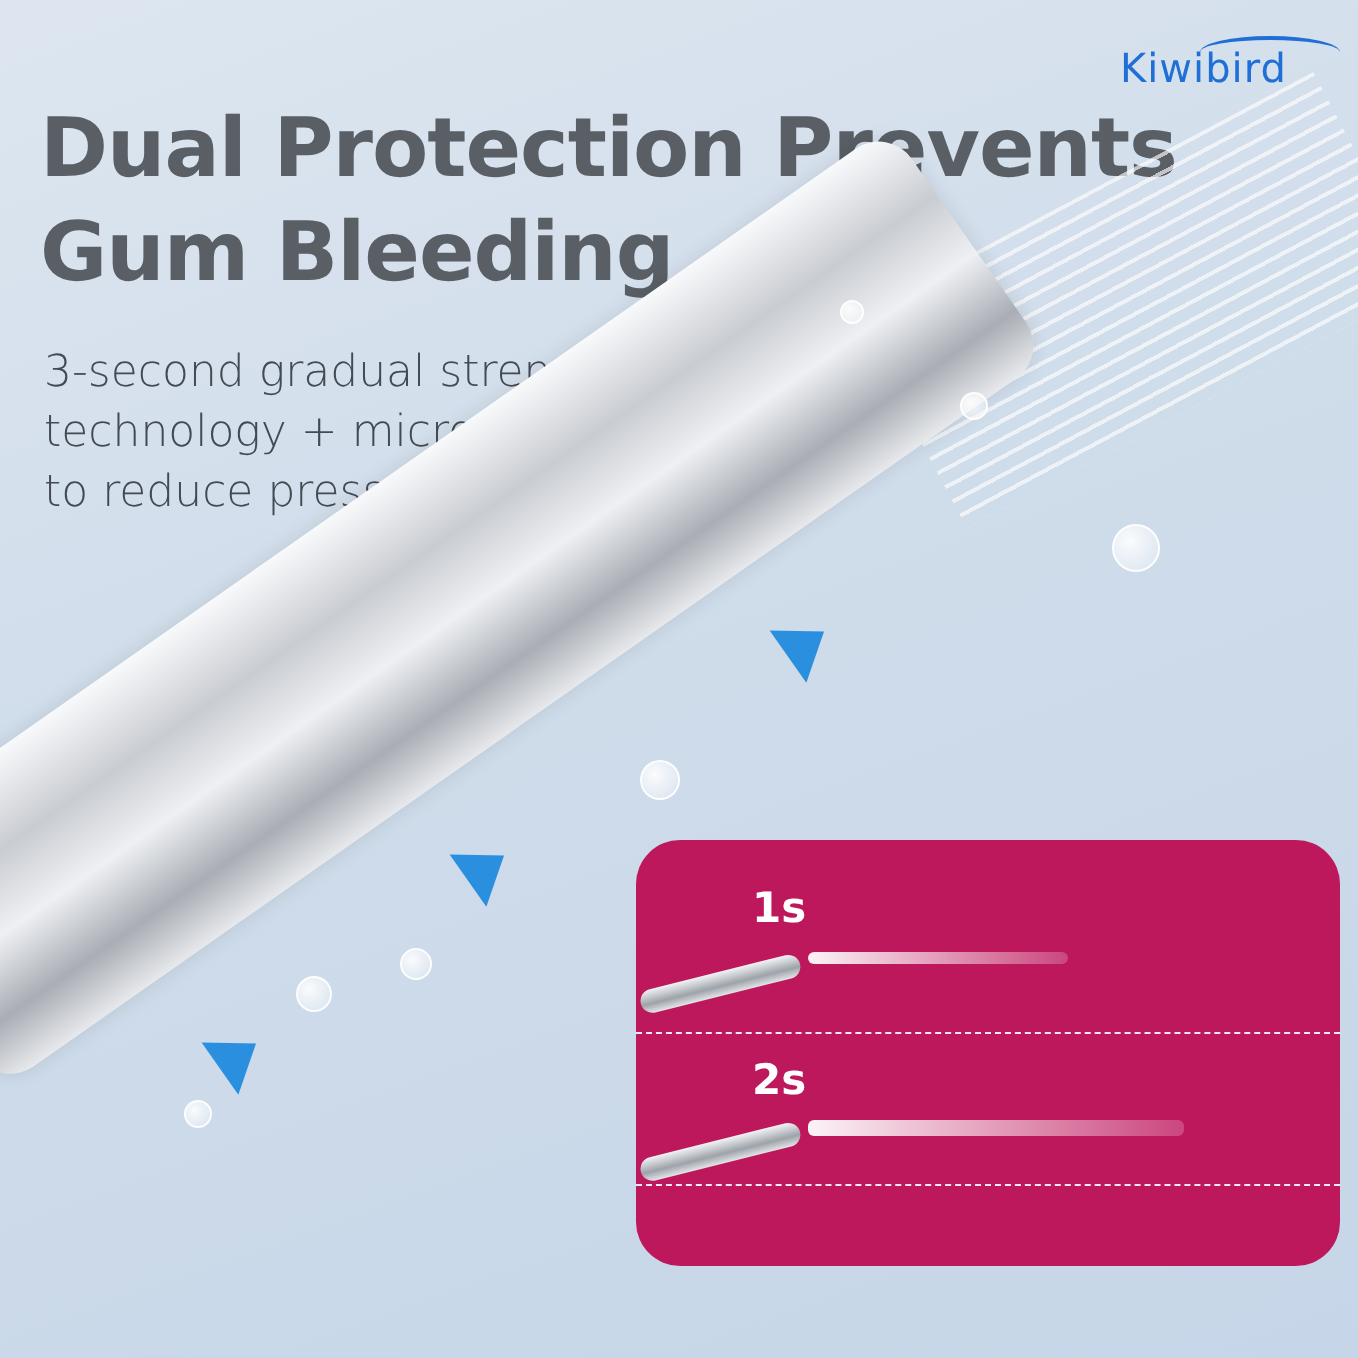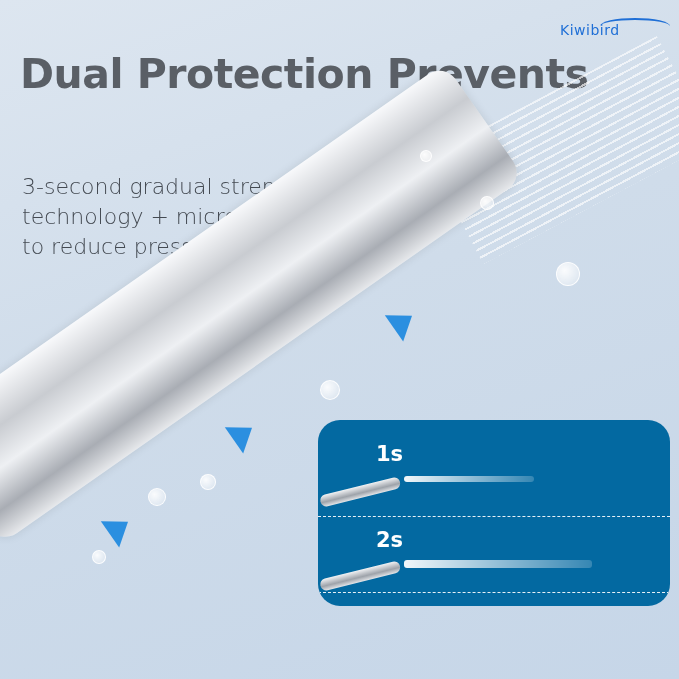--- a/index.html
+++ b/index.html
@@ -1,19 +1,19 @@
 <!DOCTYPE html>
 <html><head>
 <meta charset="utf-8">
 <style>
   html,body{margin:0;padding:0;}
   body{width:679px;height:679px;overflow:hidden;position:relative;
        background:linear-gradient(160deg,#dde6f0 0%,#cfdcea 45%,#c6d6e8 100%);
        font-family:"Liberation Sans",sans-serif;}
-  .logo{position:absolute;left:560px;top:22px;font-size:14px;color:#1f6fd6;
+  .logo{position:absolute;left:560px;top:22px;font-size:20px;color:#1f6fd6;
         font-family:"DejaVu Sans",sans-serif;letter-spacing:0.5px;}
   .logo-arc{position:absolute;left:600px;top:18px;width:70px;height:14px;
         border-top:2px solid #1f6fd6;border-radius:50% 50% 0 0;}
   .title{position:absolute;left:20px;top:48px;font-size:41px;font-weight:bold;
         color:#5a5f66;line-height:52px;font-family:"DejaVu Sans",sans-serif;letter-spacing:-0.5px;}
   .subtitle{position:absolute;left:22px;top:172px;font-size:22px;color:#444a52;
         line-height:30px;font-family:"DejaVu Sans",sans-serif;font-weight:300;}
   
   .handle{position:absolute;left:-80px;top:430px;width:640px;height:140px;
         transform:rotate(-35deg);transform-origin:0 0;
@@ -21,39 +21,40 @@
         border-radius:20px;box-shadow:0 0 10px rgba(0,0,0,0.1);}
   .spray{position:absolute;left:440px;top:90px;width:260px;height:120px;
         transform:rotate(-28deg);
         background:repeating-linear-gradient(180deg,rgba(255,255,255,0.8) 0 2px,rgba(255,255,255,0) 2px 8px);
         opacity:0.8;}
   .arrow{position:absolute;width:0;height:0;border-left:22px solid #2b8fe0;
         border-top:16px solid transparent;border-bottom:16px solid transparent;transform:rotate(-35deg);}
   .bubble{position:absolute;border-radius:50%;border:1px solid rgba(255,255,255,0.9);
         background:radial-gradient(circle at 35% 35%,rgba(255,255,255,0.9),rgba(255,255,255,0.2));}
   
-  .panel{position:absolute;left:318px;top:420px;width:352px;height:186px;
-        background:#0369a1;border-radius:22px;overflow:hidden;}
+  .panel{position:absolute;left:318px;top:420px;width:352px;height:213px;
+        background:#be185d;border-radius:22px;overflow:hidden;}
   .row{position:absolute;left:0;width:100%;height:76px;}
   .row .label{position:absolute;left:58px;font-size:21px;color:#fff;font-weight:bold;
         font-family:"DejaVu Sans",sans-serif;}
   .nozzle{position:absolute;left:0;width:82px;height:12px;border-radius:6px;
         background:linear-gradient(180deg,#f2f3f5,#9ea3aa 60%,#e3e5e8);transform:rotate(-14deg);transform-origin:100% 50%;}
   .jet{position:absolute;left:86px;height:6px;border-radius:3px;
         background:linear-gradient(90deg,rgba(255,255,255,0.95),rgba(255,255,255,0.2));}
   .divider{position:absolute;left:0;width:100%;border-top:1.5px dashed rgba(255,255,255,0.9);}
 </style>
 </head>
 <body>
 
 <div class="logo-arc"></div>
 <div class="logo">Kiwibird</div>
 
 <div class="title">
   <div>Dual Protection Prevents</div>
+  <div>Gum Bleeding</div>
 </div>
 
 <div class="subtitle">
   <div>3-second gradual strengthening</div>
   <div>technology + microbubble cleaning</div>
   <div>to reduce pressure against gum</div>
 </div>
 
 <div class="spray"></div>
 <div class="handle"></div>

